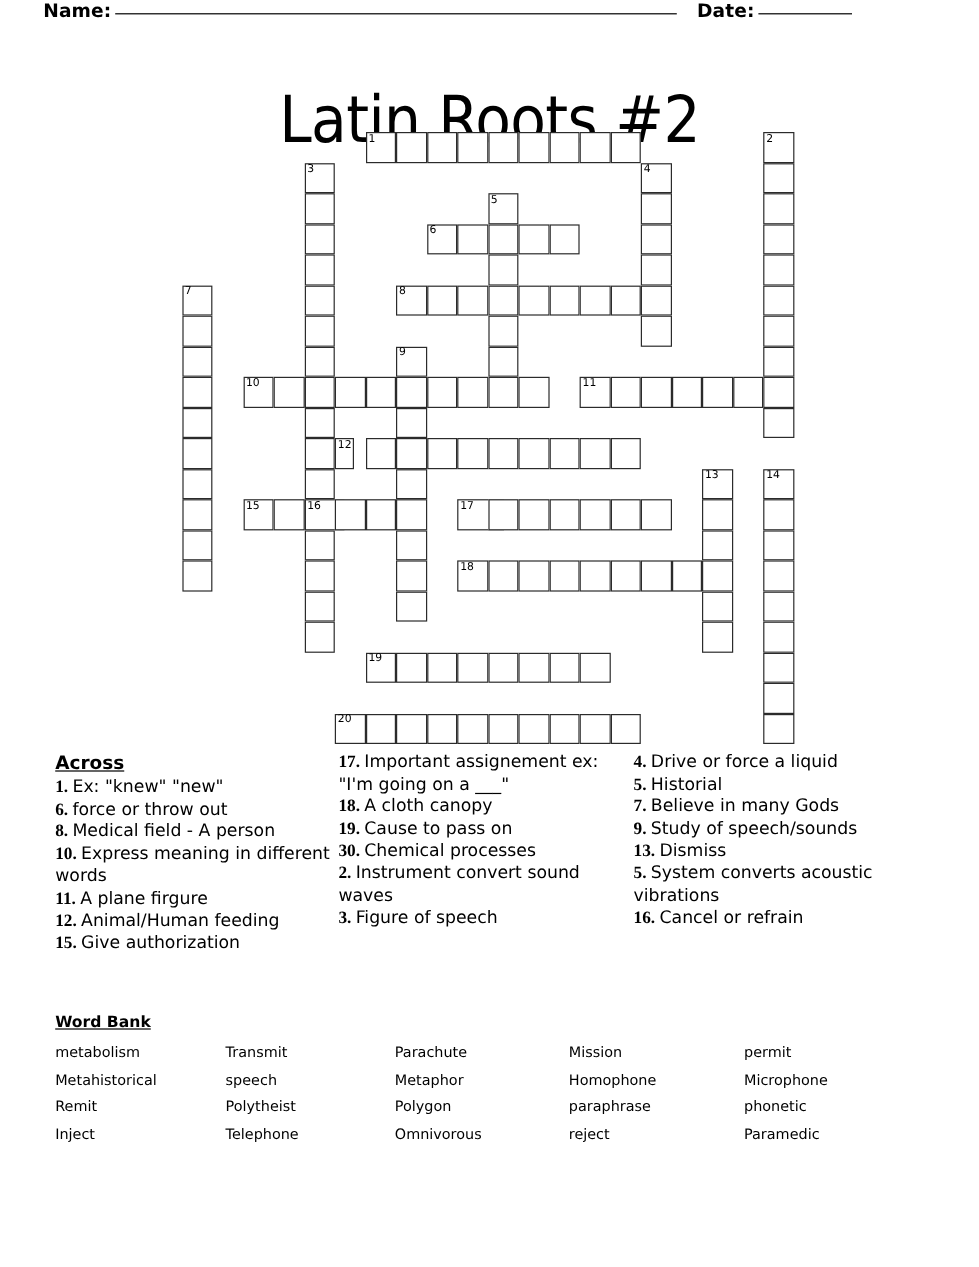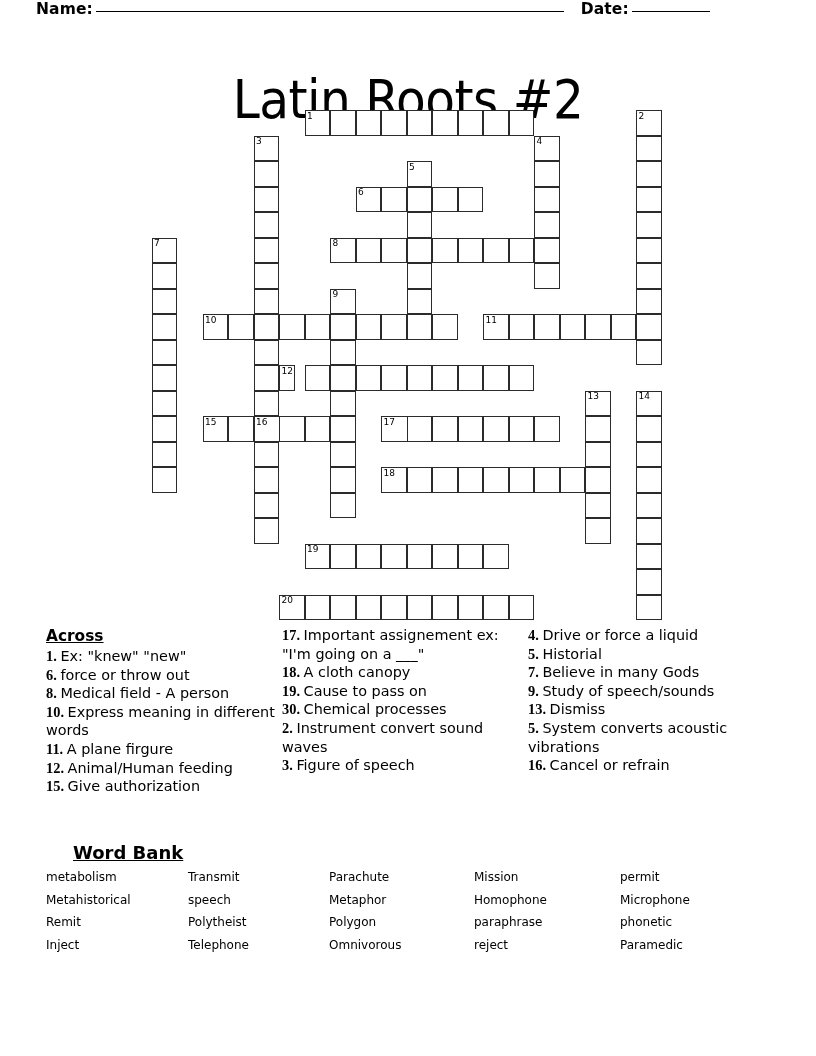--- a/index.html
+++ b/index.html
@@ -127,26 +127,25 @@
 
   
   #word-bank {
     position: absolute;
     left: 46px;
     top: 842px;
     width: 740px;
   }
   .wb-heading {
     font-weight: 700;
-    font-size: 18px;
+    font-size: 13px;
     line-height: 21px;
     text-decoration: underline;
     margin-bottom: 3px;
     font-family: "DejaVu Sans", sans-serif;
-    margin-left: 27px;
   }
   .wb-grid {
     display: flex;
     flex-direction: row;
   }
   .wb-col {
     display: flex;
     flex-direction: column;
   }
   .wb-col.c0 { width: 142px; }

